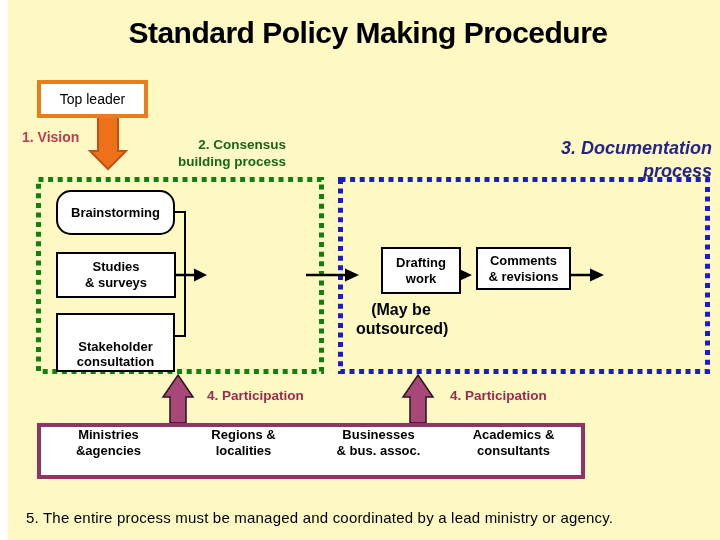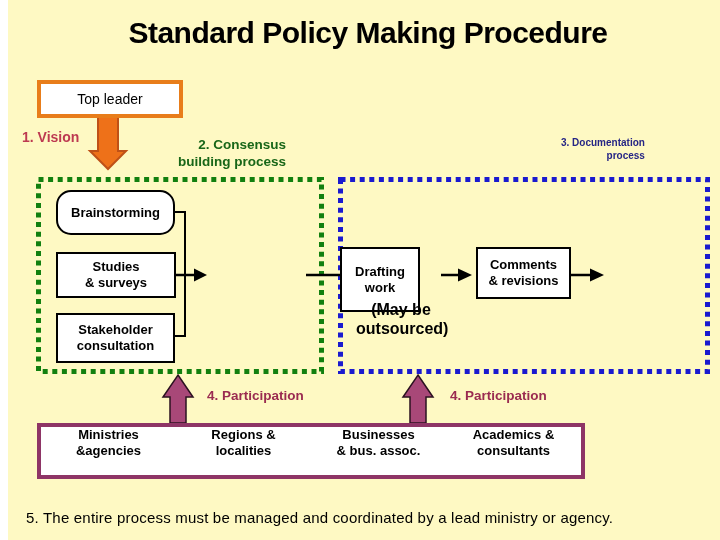--- a/index.html
+++ b/index.html
@@ -8,42 +8,42 @@
     font-family:"Liberation Sans","DejaVu Sans",sans-serif;color:#000;overflow:hidden;margin-left:8px;
   }
   #diagram-svg{position:absolute;left:0;top:0;width:720px;height:540px;pointer-events:none;}
   .abs{position:absolute;}
   .pre{white-space:pre-line;}
   .slide-title{
     left:0;top:16px;width:720px;text-align:center;
     font-size:30px;font-weight:bold;letter-spacing:-0.5px;
   }
   .top-leader{
-    left:29px;top:80px;width:146px;height:38px;box-sizing:border-box;
+    left:29px;top:80px;width:111px;height:38px;box-sizing:border-box;
     border:4px solid #e87d1a;background:#fff;
     display:flex;align-items:center;justify-content:center;
     font-size:14px;
   }
   .sec-label{font-weight:bold;line-height:1.25;text-align:right;}
   .lbl-vision{left:14px;top:129px;font-size:14px;color:#bd3a51;}
   .lbl-consensus{left:170px;top:137px;font-size:13.5px;color:#186618;}
-  .lbl-documentation{left:553px;top:137px;font-size:10px;color:#252585;}
+  .lbl-documentation{left:553px;top:137px;font-size:18px;color:#252585;font-style:italic;}
   .lbl-participation-l{left:199px;top:388px;font-size:13.5px;color:#9a2b50;}
   .lbl-participation-r{left:442px;top:388px;font-size:13.5px;color:#9a2b50;}
   .pbox{
     box-sizing:border-box;border:2px solid #000;background:#fff;
     display:flex;align-items:center;justify-content:center;text-align:center;
     font-size:13px;font-weight:bold;line-height:1.2;
   }
   .box-brainstorming{left:48px;top:190px;width:119px;height:45px;border-radius:15px;}
   .box-studies{left:48px;top:252px;width:120px;height:46px;}
-  .box-stakeholder{left:48px;top:313px;width:119px;height:50px;}
+  .box-stakeholder{left:48px;top:313px;width:119px;height:59px;align-items:flex-end;}
   .box-goals{left:201px;top:236px;width:97px;height:73px;}
-  .box-drafting{left:332px;top:247px;width:80px;height:65px;}
-  .box-comments{left:468px;top:247px;width:95px;height:52px;}
+  .box-drafting{left:373px;top:247px;width:80px;height:47px;}
+  .box-comments{left:468px;top:247px;width:95px;height:43px;}
   .box-finalize{left:598px;top:247px;width:91px;height:57px;}
   .outsourced{
     left:348px;top:300px;width:90px;text-align:center;
     font-size:16px;font-weight:bold;line-height:1.2;
   }
   .participants-box{
     left:29px;top:423px;width:548px;height:56px;box-sizing:border-box;
     border:4px solid #8e3566;background:#fff;
     display:flex;flex-direction:row;
   }

